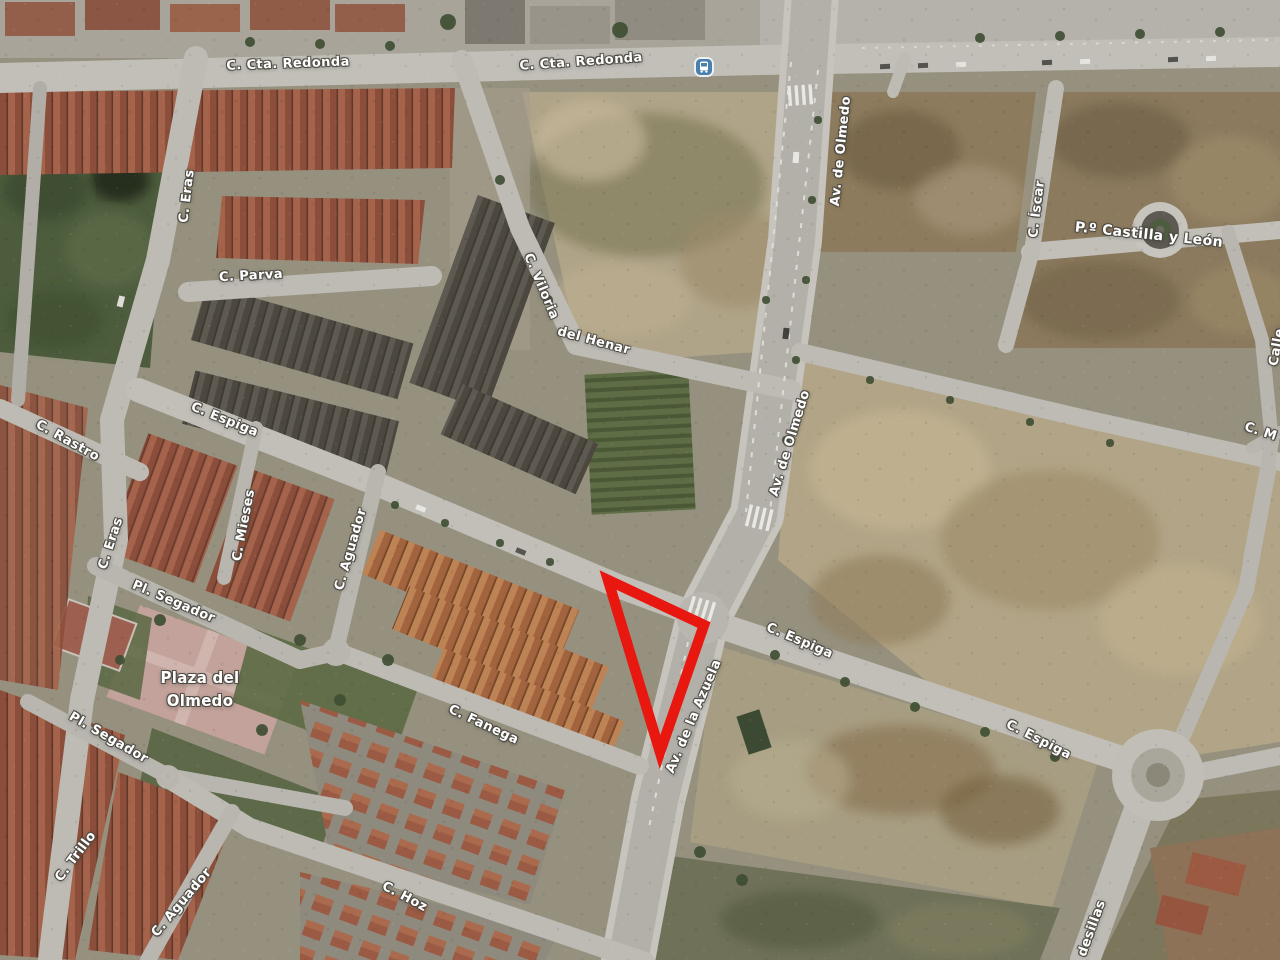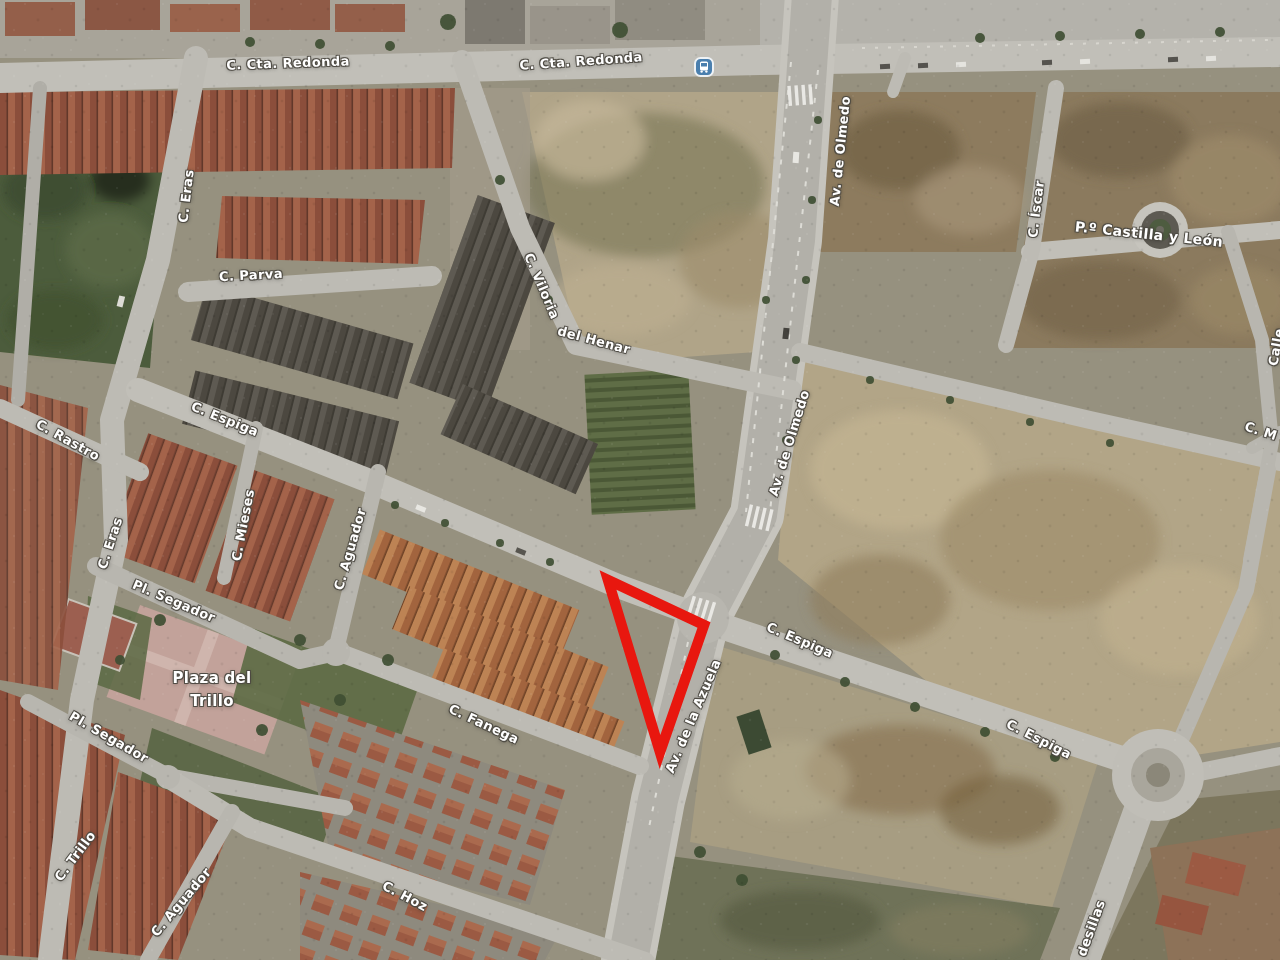--- a/index.html
+++ b/index.html
@@ -346,23 +346,23 @@
   <div class="lbl" style="left:109px;top:737px;--r:30deg">Pl. Segador</div>
   <div class="lbl" style="left:75px;top:856px;--r:-53deg">C. Trillo</div>
   <div class="lbl" style="left:181px;top:902px;--r:-50deg">C. Aguador</div>
   <div class="lbl" style="left:484px;top:724px;--r:25deg">C. Fanega</div>
   <div class="lbl" style="left:405px;top:896px;--r:28deg">C. Hoz</div>
   <div class="lbl" style="left:693px;top:716px;--r:-67deg">Av. de la Azuela</div>
   <div class="lbl" style="left:800px;top:640px;--r:23deg">C. Espiga</div>
   <div class="lbl" style="left:1039px;top:739px;--r:27deg">C. Espiga</div>
   <div class="lbl" style="left:1091px;top:928px;--r:-70deg">desillas</div>
 
-  <div class="lbl big" style="left:212px;top:689px">
+  <div class="lbl big" style="left:200px;top:689px">
     <span>Plaza del</span>
-    <span>Trillo</span>
+    <span>Olmedo</span>
   </div>
 
   <div class="poi" style="left:694px;top:57px">
     <svg width="20" height="20" viewBox="0 0 20 20">
       <rect x="1" y="1" width="18" height="18" rx="5.5" fill="#4a7fae" stroke="#eef2f5" stroke-width="2"></rect>
       <rect x="6" y="4.5" width="8" height="9" rx="1.5" fill="#ffffff"></rect>
       <rect x="7" y="6" width="6" height="3.5" fill="#4a7fae"></rect>
       <circle cx="7.6" cy="14.6" r="1.2" fill="#ffffff"></circle>
       <circle cx="12.4" cy="14.6" r="1.2" fill="#ffffff"></circle>
     </svg>

